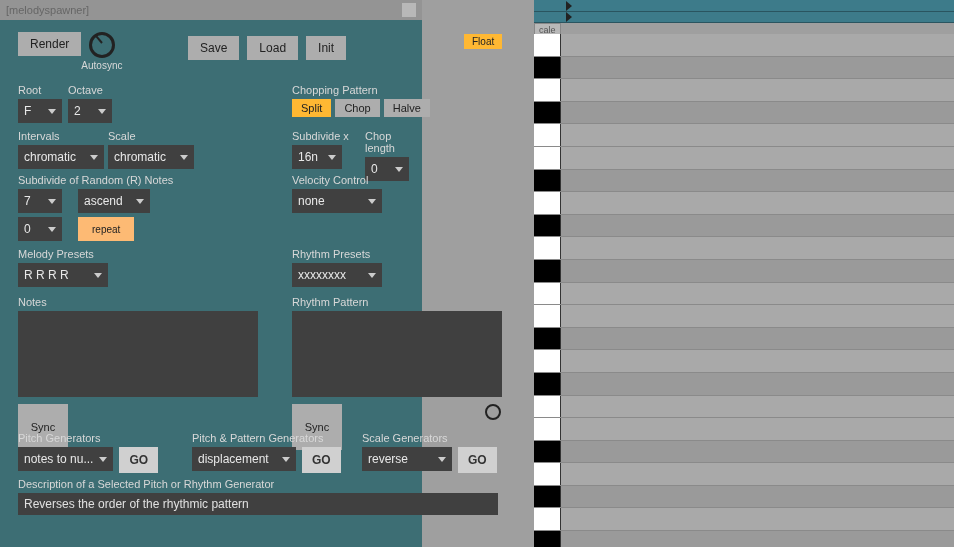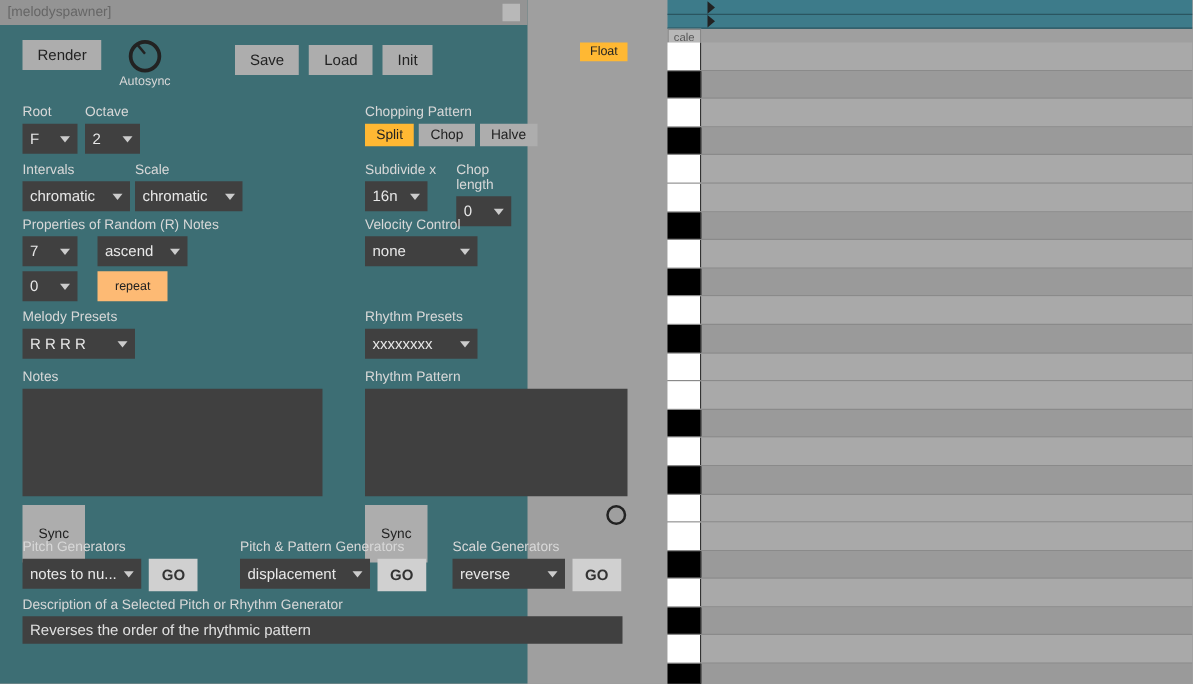--- a/index.html
+++ b/index.html
@@ -141,21 +141,21 @@
 </div>
 
 <div class="panel">
   <div class="titlebar">
     <span class="title">[melodyspawner]</span>
     <span class="close"></span>
   </div>
 
   <div class="content">
 
-    <div class="group" style="left:18px; top:12px; display:flex; gap:14px; align-items:flex-start;">
+    <div class="group" style="left:18px; top:12px; display:flex; align-items:flex-start;">
       <button class="btn">Render</button>
       <div class="col" style="align-items:center;">
         <div class="dial"></div>
         <span style="font-size:10px;margin-top:2px;">Autosync</span>
       </div>
     </div>
     <div class="group" style="left:188px; top:16px; display:flex; gap:8px;">
       <button class="btn">Save</button>
       <button class="btn">Load</button>
       <button class="btn">Init</button>
@@ -210,21 +210,21 @@
     </div>
     <div class="group" style="left:365px; top:110px;">
       <span class="label">Chop length</span>
       <div class="select">
           <span>0</span>
           <span class="arrow"></span>
         </div>
     </div>
 
     <div class="group" style="left:18px; top:154px;">
-      <span class="label">Properties of Random (R) Notes</span>
+      <span class="label">Subdivide of Random (R) Notes</span>
       <div style="display:flex; gap:16px; margin-top:2px;">
         <div class="select">
             <span>7</span>
             <span class="arrow"></span>
           </div>
         <div class="select" style="min-width:72px;">
             <span>ascend</span>
             <span class="arrow"></span>
           </div>
       </div>

